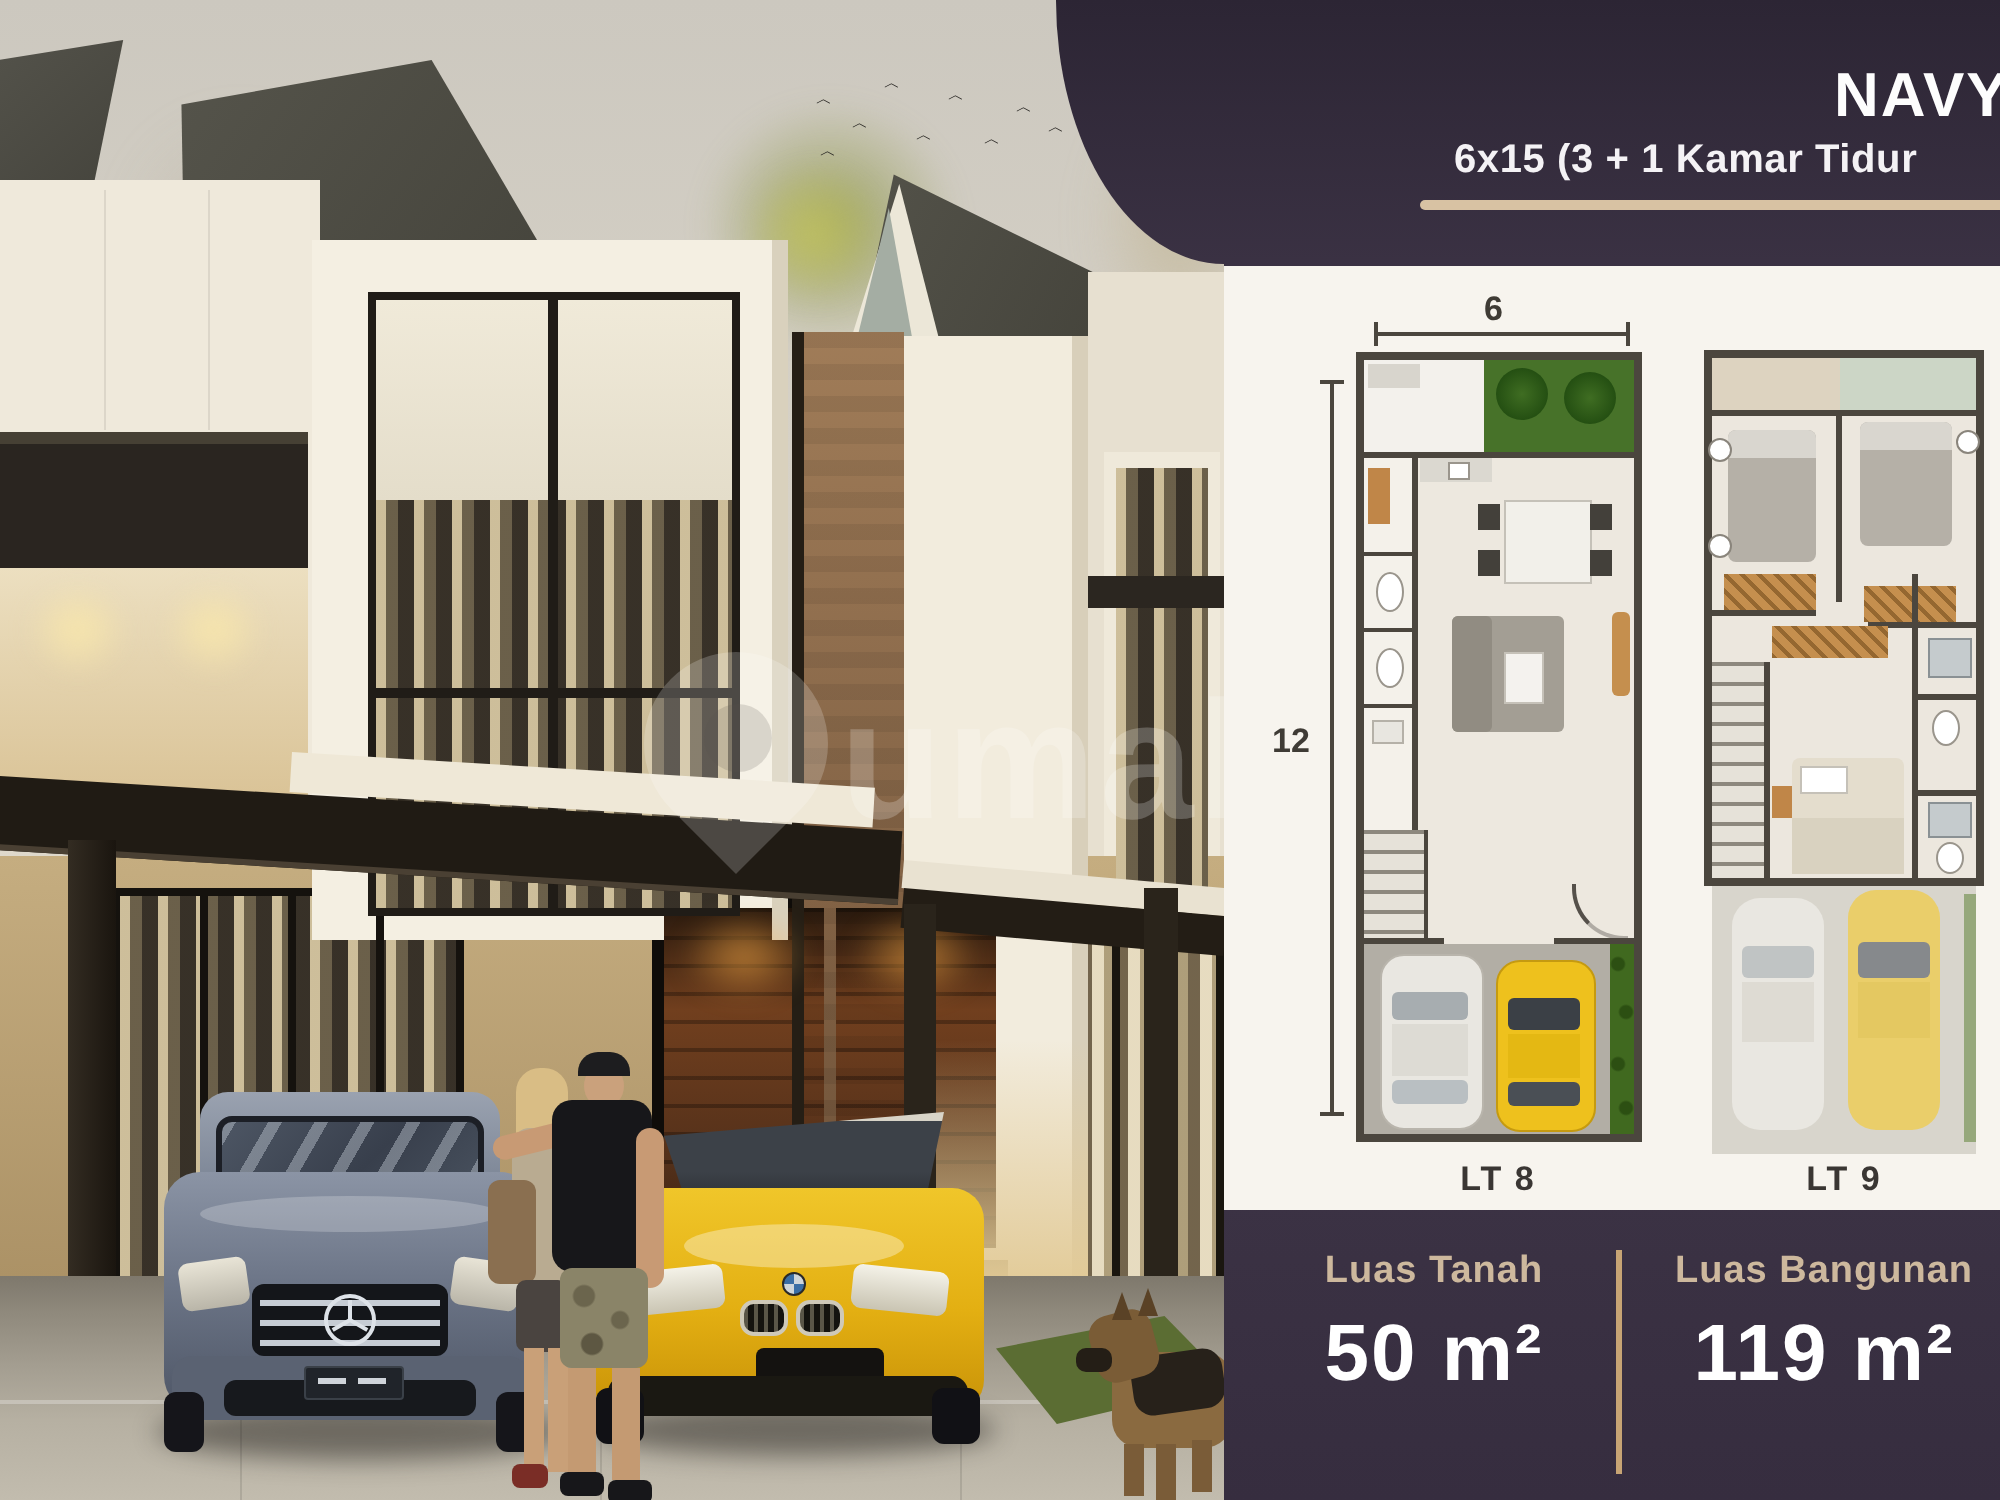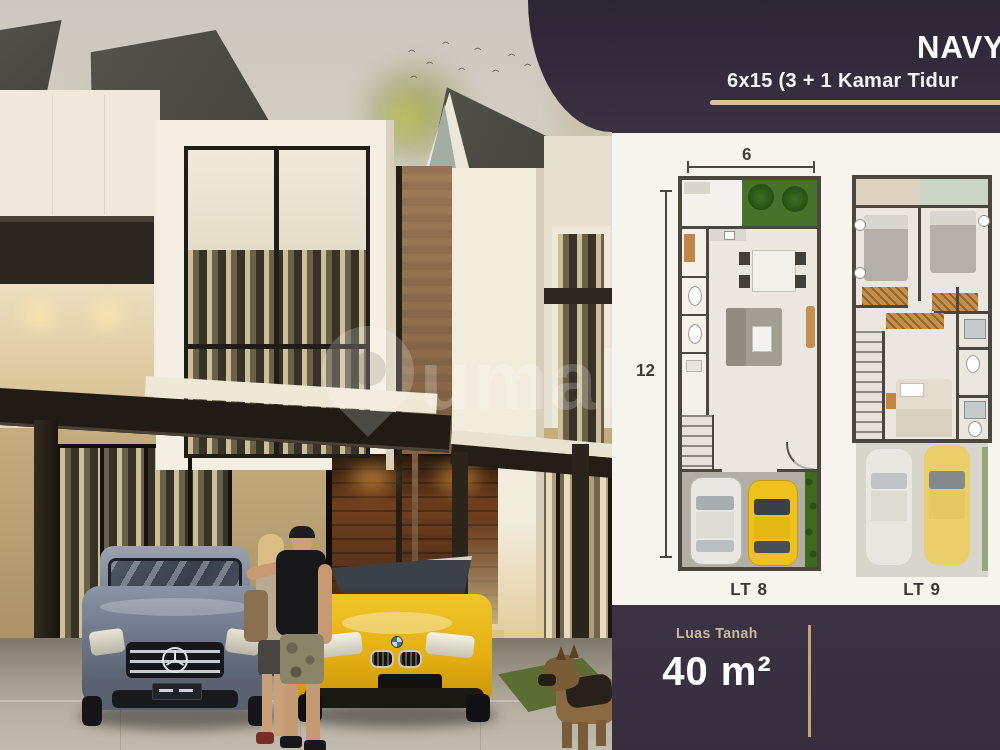--- a/index.html
+++ b/index.html
@@ -18,21 +18,21 @@
   
   #panel{left:612px;top:0;width:388px;height:750px;z-index:50;overflow:hidden;
          background-color:#3a3142;background-image:linear-gradient(180deg,#2c2534 0px,#3b3244 140px,#3b3244 600px,#362d3f 750px);}
   #panel-ext{left:528px;top:0;width:84px;height:132px;z-index:50;
          background-color:#3a3142;background-image:linear-gradient(180deg,#2c2534 0px,#3b3244 140px);
          border-bottom-left-radius:84px 132px;}
   .ptitle{font-weight:bold;font-size:31px;color:#fdfdfd;letter-spacing:1px;white-space:nowrap;}
   .psub{font-weight:bold;font-size:20px;color:#f4f2f5;white-space:nowrap;letter-spacing:.3px;}
   .dimlbl{font-weight:bold;font-size:17px;color:#3f3b35;}
   .ltlbl{font-weight:bold;font-size:17px;color:#3a3633;letter-spacing:1px;text-align:center;width:80px;}
-  .speclbl{font-weight:bold;font-size:14px;color:#cdb89d;letter-spacing:.5px;text-align:center;}
+  .speclbl{font-weight:bold;font-size:19px;color:#cdb89d;letter-spacing:.5px;text-align:center;}
   .specval{font-weight:bold;font-size:40px;color:#ffffff;text-align:center;margin-top:8px;letter-spacing:1px;}
   .wm-text{font-weight:bold;font-size:84px;color:rgba(255,255,255,.22);letter-spacing:2px;}
 </style>
 </head>
 <body>
 
 <div class="a" id="scene" style="left:0;top:0;width:1000px;height:750px;">
 
   <div class="a" style="left:0;top:0;width:1000px;height:750px;background:linear-gradient(180deg,#ccc8bf 0%,#d6d1c6 30%,#ded8cb 55%,#e6dfcf 100%);"></div>
 
@@ -331,16 +331,20 @@
       </div>
       <div class="a" style="left:126px;top:4px;width:6px;height:124px;background:#7a9458;opacity:.7;"></div>
     </div>
 
     <div class="a ltlbl" style="left:97px;top:447px;">LT 8</div>
     <div class="a ltlbl" style="left:270px;top:447px;">LT 9</div>
   </div>
 
   <div class="a" style="left:20px;top:625px;width:170px;">
     <div class="speclbl">Luas Tanah</div>
-    <div class="specval">40 m²</div>
+    <div class="specval">50 m²</div>
   </div>
   <div class="a" style="left:196px;top:625px;width:3px;height:112px;background:#c7a474;"></div>
+  <div class="a" style="left:216px;top:625px;width:168px;">
+    <div class="speclbl">Luas Bangunan</div>
+    <div class="specval">119 m²</div>
+  </div>
 </div>
 
 </body></html>

